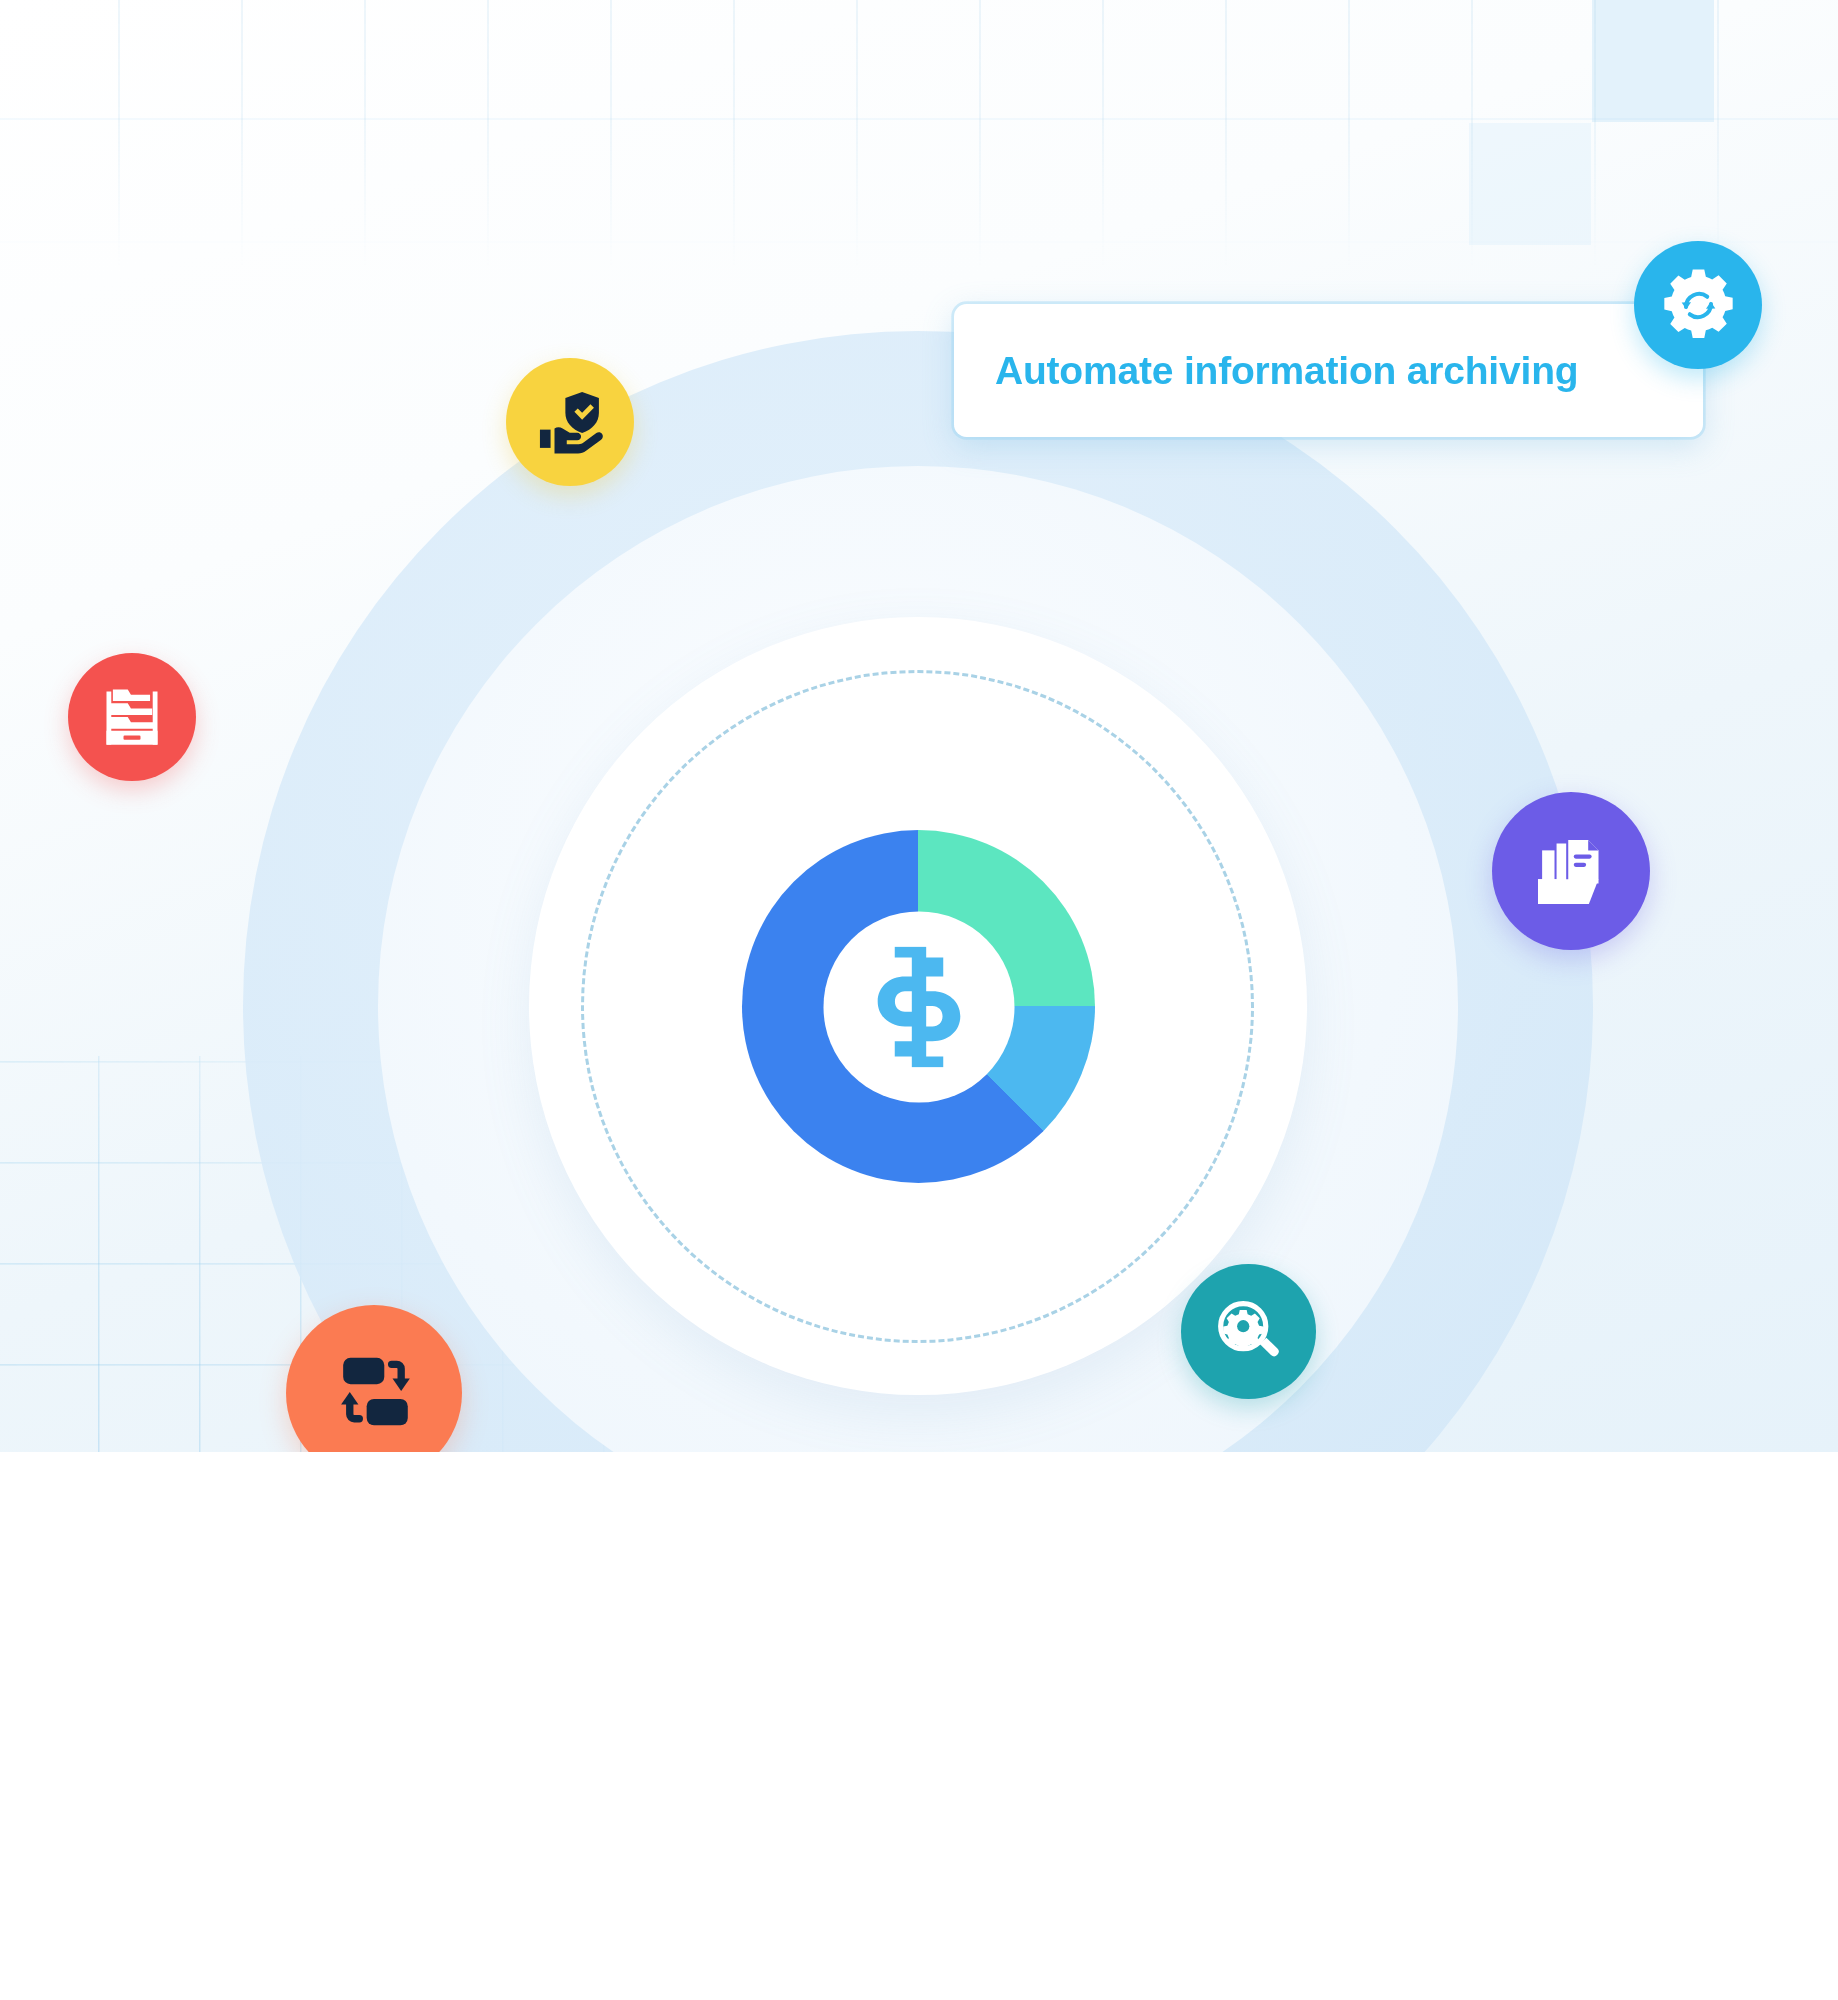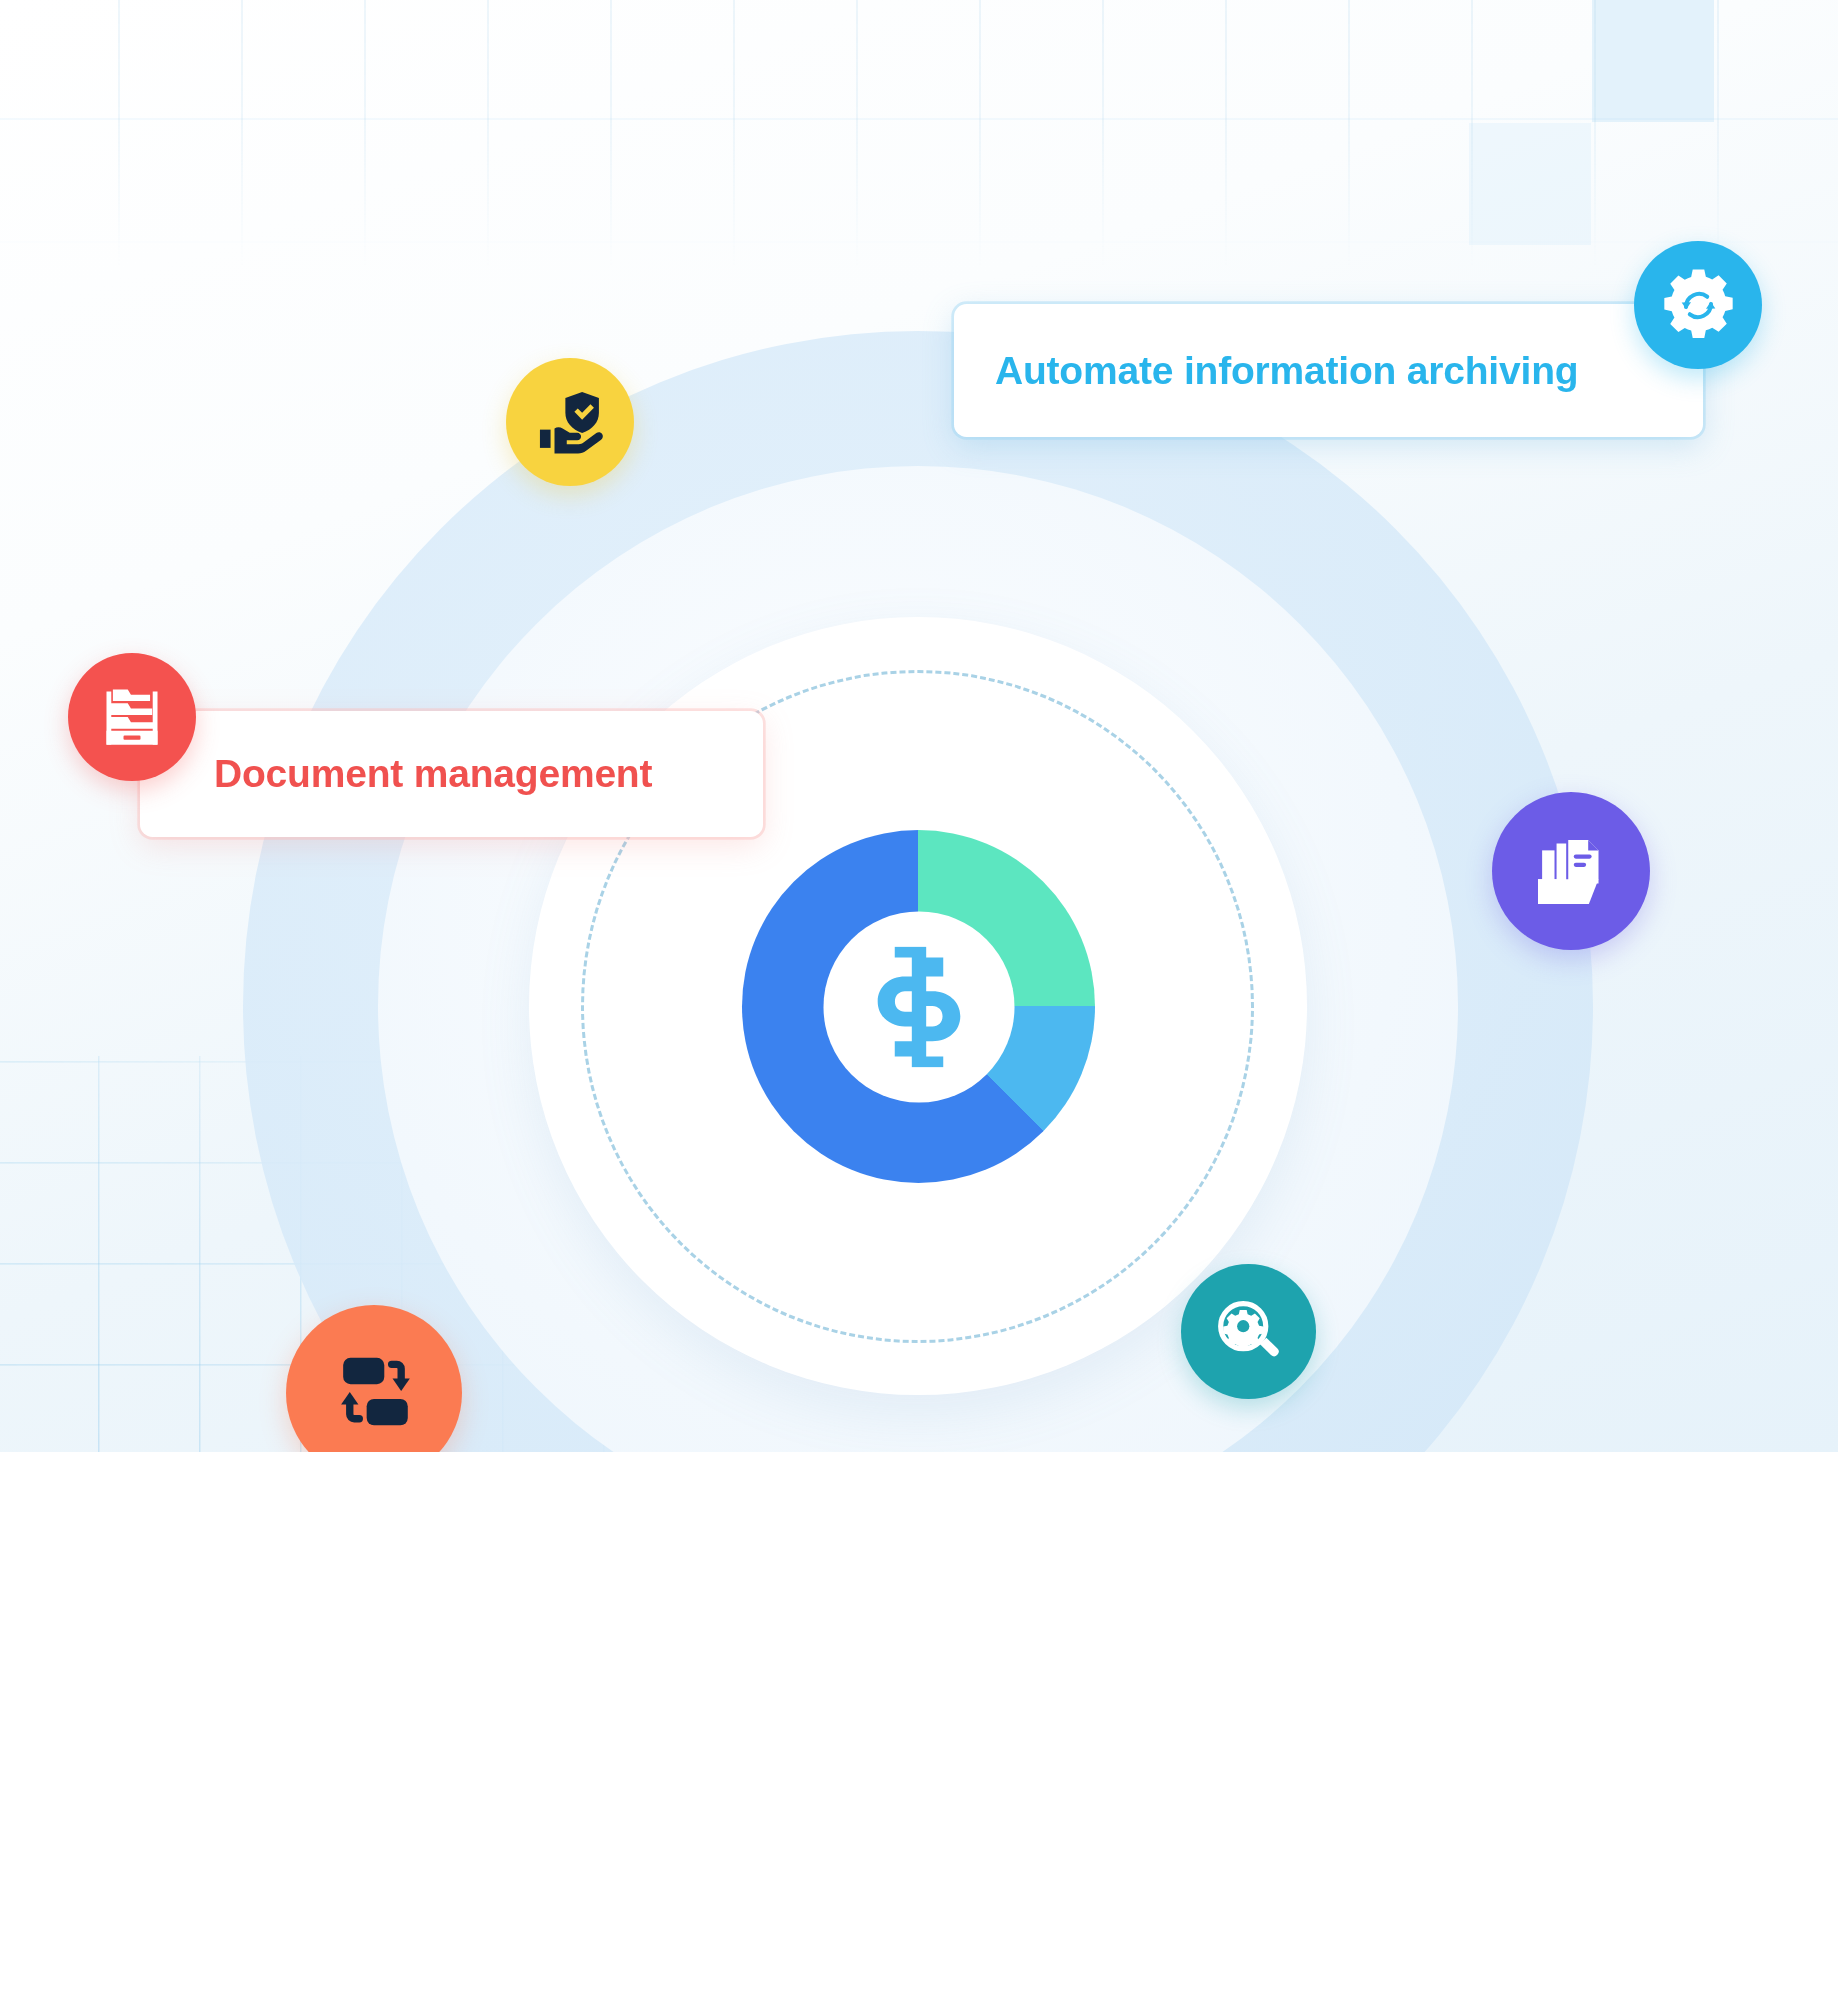--- a/index.html
+++ b/index.html
@@ -193,23 +193,20 @@
       <svg class="dollar-glyph" width="97" height="121" viewBox="0 0 54 67">
         <path fill="#4cb8f0" d="M23 0h8v6h9.5v10.5H31v8.2h3.5c8.6 0 15.5 5.6 15.5 13.9S43.1 52.5 34.5 52.5H31V61h9.5v6H31v.001h-8V61h-9.5v-8.5H23v-8.2h-3.8C10.6 44.3 4 38.5 4 30.4S10.6 16.5 19.2 16.5H23V6h-9.5V0H23zm0 24.7h-3.8c-3.2 0-5.6 2.3-5.6 5.7s2.4 5.7 5.6 5.7H23v-11.4zm8 19.6h3.5c3.2 0 5.6-2.3 5.6-5.7s-2.4-5.7-5.6-5.7H31v11.4z"></path>
       </svg>
     </div>
   </div>
 
   <div class="label-card card-archiving">
     <span style="color: rgb(41, 181, 236);">Automate information archiving</span>
   </div>
 
-  <div class="label-card card-document">
-    <span style="color: rgb(240, 81, 79);">Document management</span>
-  </div>
 
 
   <div class="icon-bubble bub-gear" style="background: rgb(41, 181, 236);">
     <svg width="77" height="77" viewBox="0 0 64 64">
       <path fill="#ffffff" d="M27.2 2h9.6l1.3 6.2a24 24 0 0 1 5.3 2.2l5.3-3.5 6.8 6.8-3.5 5.3a24 24 0 0 1 2.2 5.3l6.2 1.3v9.6l-6.2 1.3a24 24 0 0 1-2.2 5.3l3.5 5.3-6.8 6.8-5.3-3.5a24 24 0 0 1-5.3 2.2L36.8 59h-9.6l-1.3-6.2a24 24 0 0 1-5.3-2.2l-5.3 3.5-6.8-6.8 3.5-5.3a24 24 0 0 1-2.2-5.3L3.6 35.4v-9.6l6.2-1.3a24 24 0 0 1 2.2-5.3l-3.5-5.3 6.8-6.8 5.3 3.5a24 24 0 0 1 5.3-2.2L27.2 2z"></path>
       <path fill="none" stroke="#29b5ec" stroke-width="3.4" stroke-linecap="round" d="M21.6 33.2a10.9 10.9 0 0 1 17.6-8.5"></path>
       <path fill="#29b5ec" d="M18 29.6l3.8 5.6 4-5.9z"></path>
       <path fill="none" stroke="#29b5ec" stroke-width="3.4" stroke-linecap="round" d="M42.4 30.8a10.9 10.9 0 0 1-17.6 8.5"></path>
       <path fill="#29b5ec" d="M46 34.4l-3.8-5.6-4 5.9z"></path>
     </svg>

